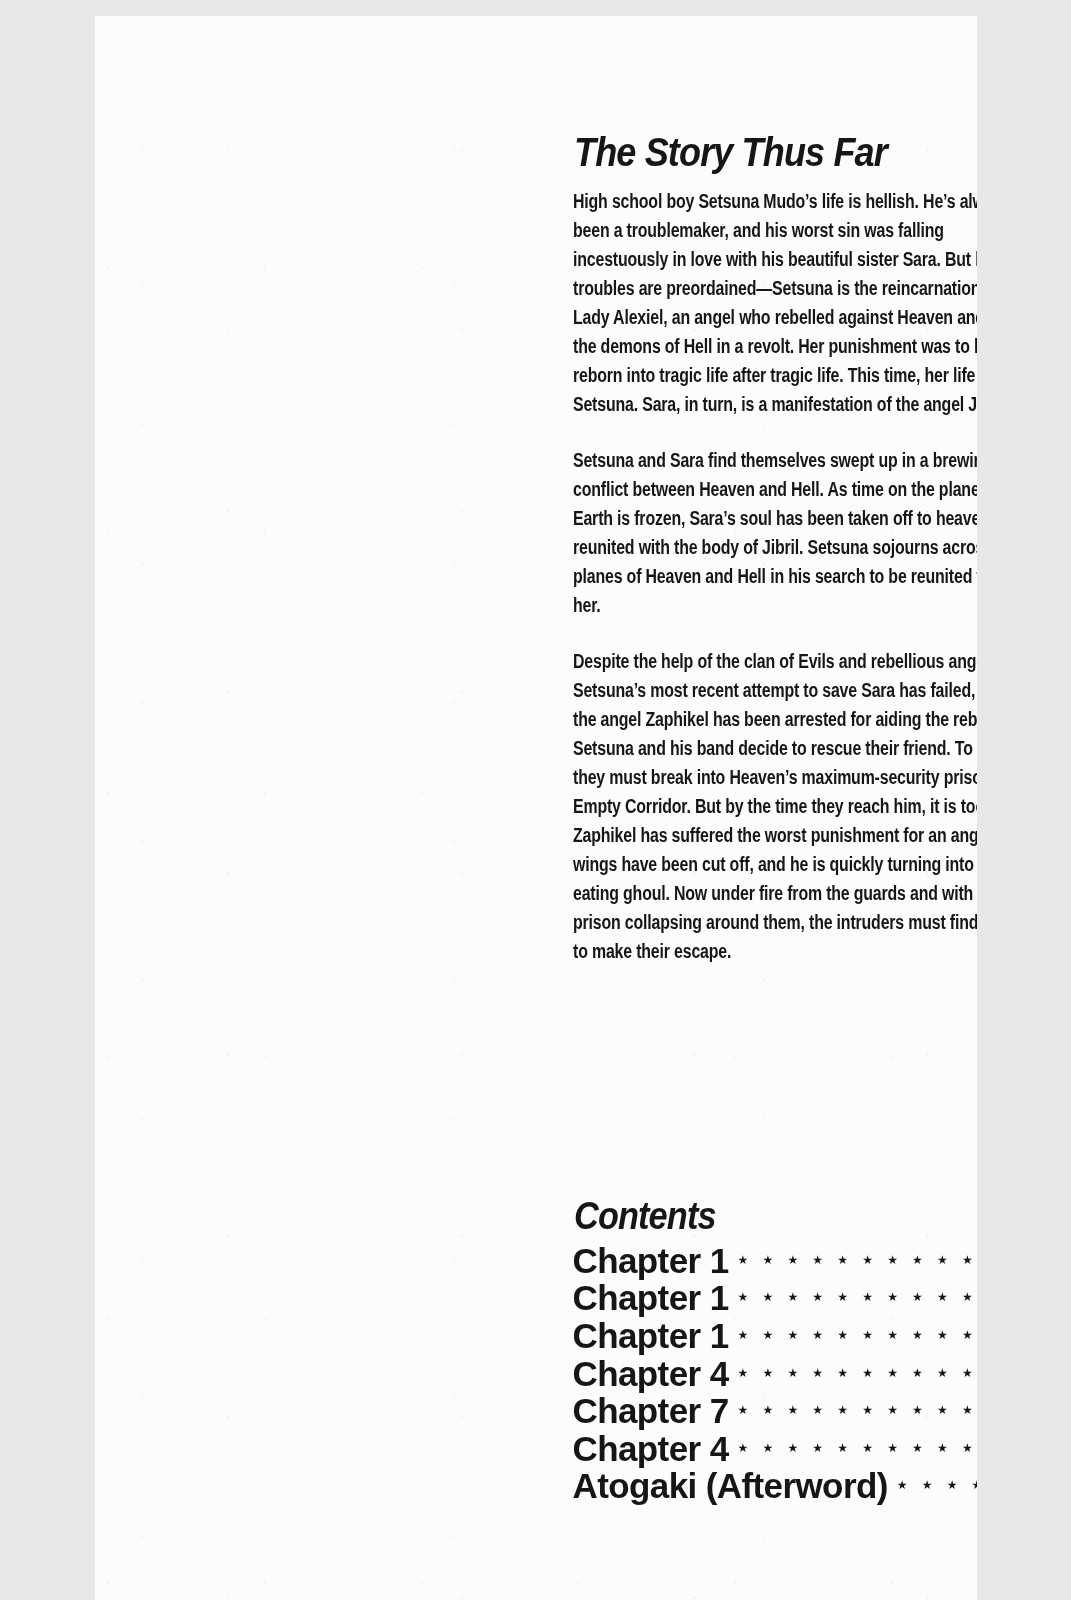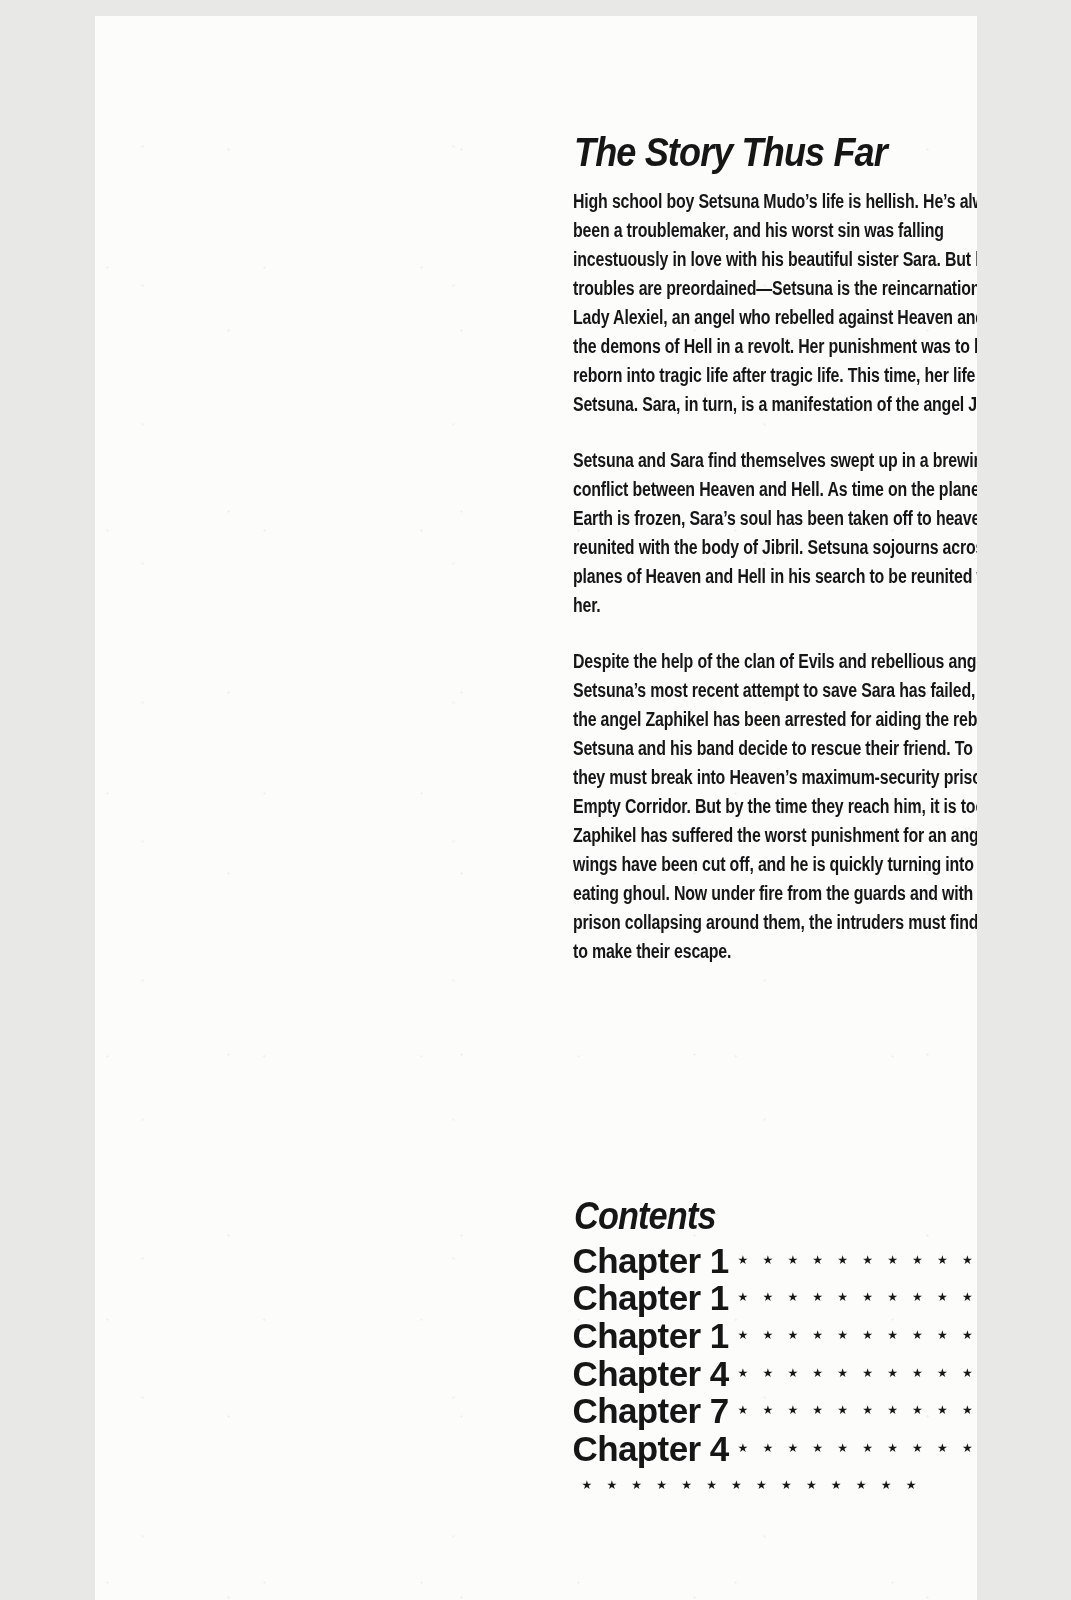--- a/index.html
+++ b/index.html
@@ -184,19 +184,20 @@
         <span class="toc-label">Chapter 7</span>
         <span class="toc-stars">★ ★ ★ ★ ★ ★ ★ ★ ★ ★ ★ ★ ★ ★ ★ ★ ★ ★ ★ ★ ★</span>
         <span class="toc-page">131</span>
       </div>
       <div class="toc-row">
         <span class="toc-label">Chapter 4</span>
         <span class="toc-stars">★ ★ ★ ★ ★ ★ ★ ★ ★ ★ ★ ★ ★ ★ ★ ★ ★ ★ ★ ★ ★</span>
         <span class="toc-page">146</span>
       </div>
       <div class="toc-row">
+        <span class="toc-label">Atogaki (Afterword)</span>
         <span class="toc-stars">★ ★ ★ ★ ★ ★ ★ ★ ★ ★ ★ ★ ★ ★</span>
         <span class="toc-page">250</span>
       </div>
     </div>
 
   <div class="scan-smudge"></div>
 </div>
 
 </body></html>

